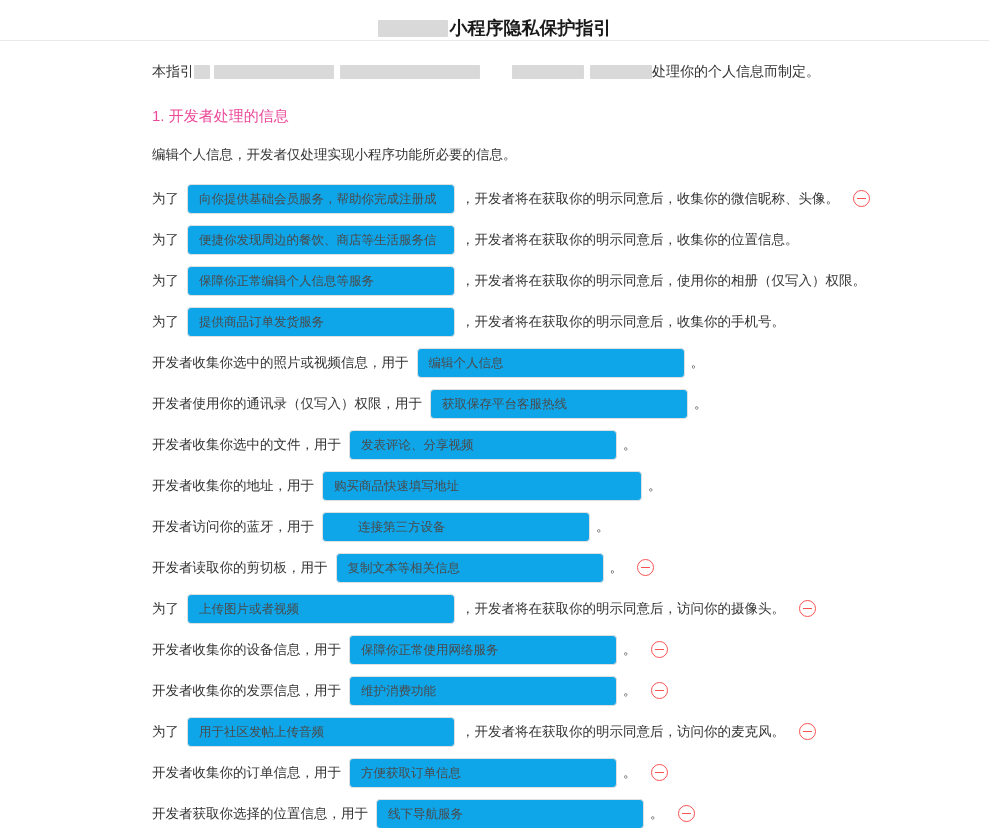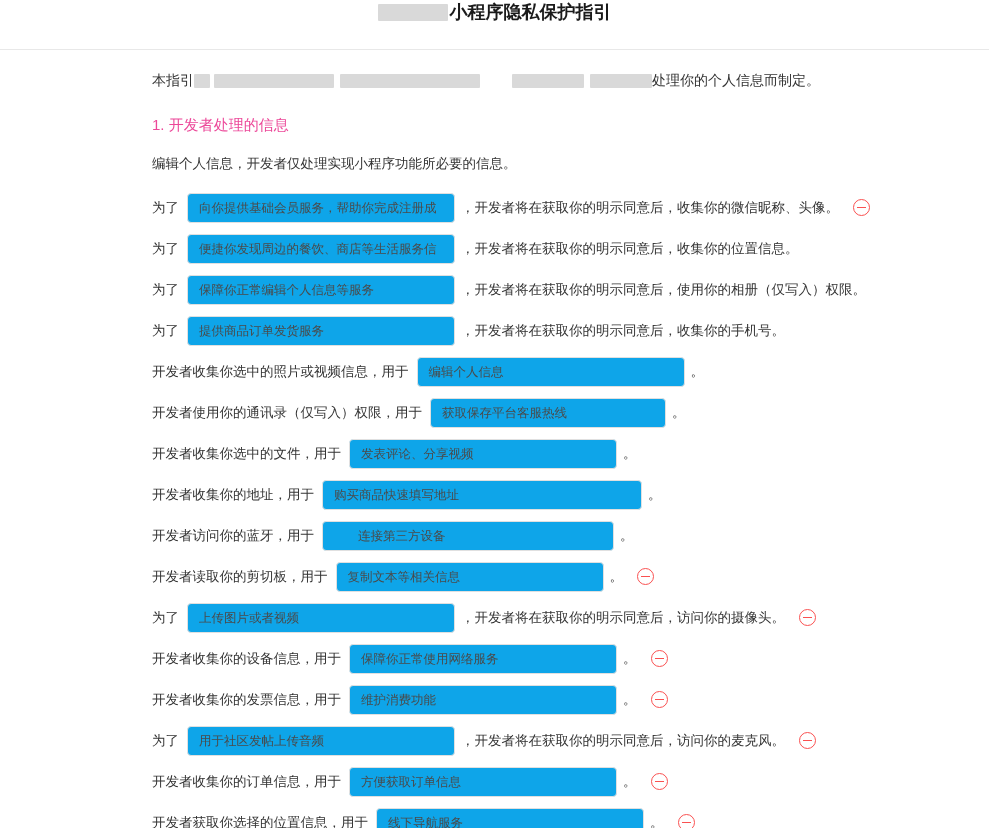--- a/index.html
+++ b/index.html
@@ -13,23 +13,23 @@
     color: #333333;
     overflow: hidden;
   }
   .page {
     position: relative;
     width: 989px;
     height: 828px;
     background: #ffffff;
   }
   .title-bar {
-    height: 50px;
-    display: flex;
-    align-items: flex-start;
+    height: 41px;
+    display: flex;
+    align-items: flex-end;
     justify-content: center;
     border-bottom: 1px solid #e8e8e8;
   }
   .title-text {
     font-size: 18px;
     font-weight: bold;
     color: #1a1a1a;
     display: flex;
     align-items: center;
   }
@@ -164,36 +164,36 @@
           <div class="field" style="width: 268px;">提供商品订单发货服务</div>
           <span class="tail">，开发者将在获取你的明示同意后，收集你的手机号。</span>
         </div>
         <div class="row">
           <span class="lead">开发者收集你选中的照片或视频信息，用于</span>
           <div class="field" style="width: 268px;">编辑个人信息</div>
           <span class="tail">。</span>
         </div>
         <div class="row">
           <span class="lead">开发者使用你的通讯录（仅写入）权限，用于</span>
-          <div class="field" style="width: 236px;">获取保存平台客服热线</div>
+          <div class="field" style="width: 258px;">获取保存平台客服热线</div>
           <span class="tail">。</span>
         </div>
         <div class="row">
           <span class="lead">开发者收集你选中的文件，用于</span>
           <div class="field" style="width: 268px;">发表评论、分享视频</div>
           <span class="tail">。</span>
         </div>
         <div class="row">
           <span class="lead">开发者收集你的地址，用于</span>
           <div class="field" style="width: 320px;">购买商品快速填写地址</div>
           <span class="tail">。</span>
         </div>
         <div class="row">
           <span class="lead">开发者访问你的蓝牙，用于</span>
-          <div class="field" style="width: 292px; padding-left: 35px;">连接第三方设备</div>
+          <div class="field" style="width: 268px; padding-left: 35px;">连接第三方设备</div>
           <span class="tail">。</span>
         </div>
         <div class="row">
           <span class="lead">开发者读取你的剪切板，用于</span>
           <div class="field" style="width: 268px;">复制文本等相关信息</div>
           <span class="tail">。</span>
           <span class="minus">
             <span></span>
           </span>
         </div>

